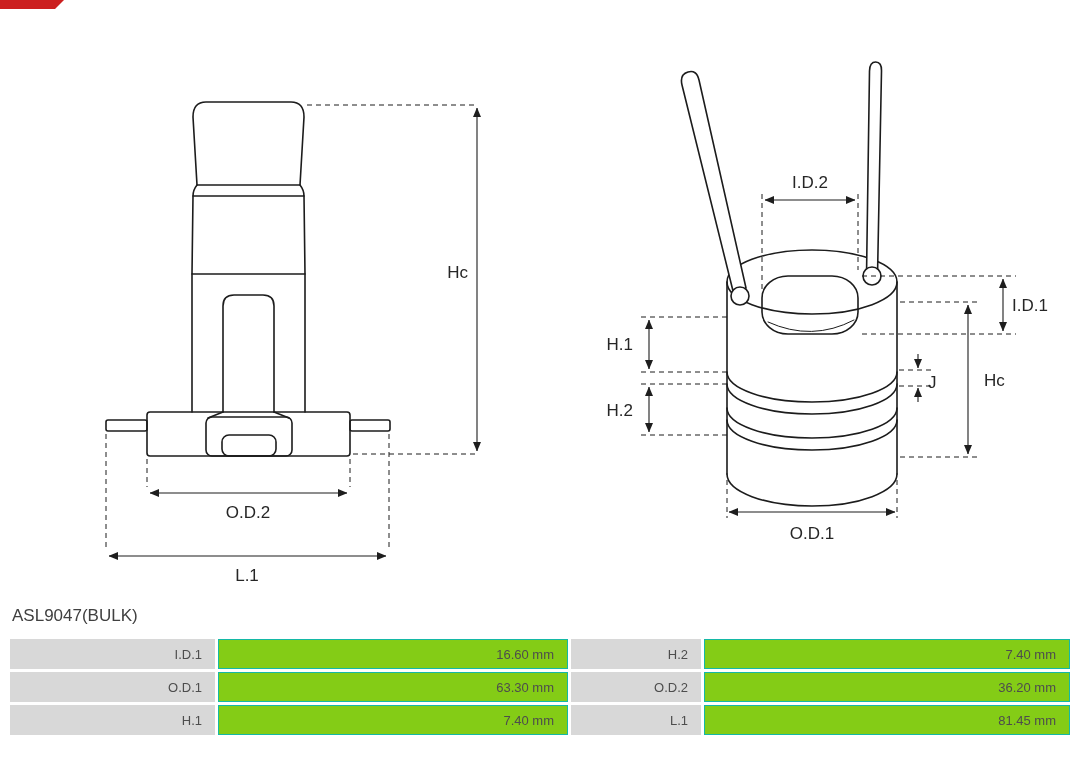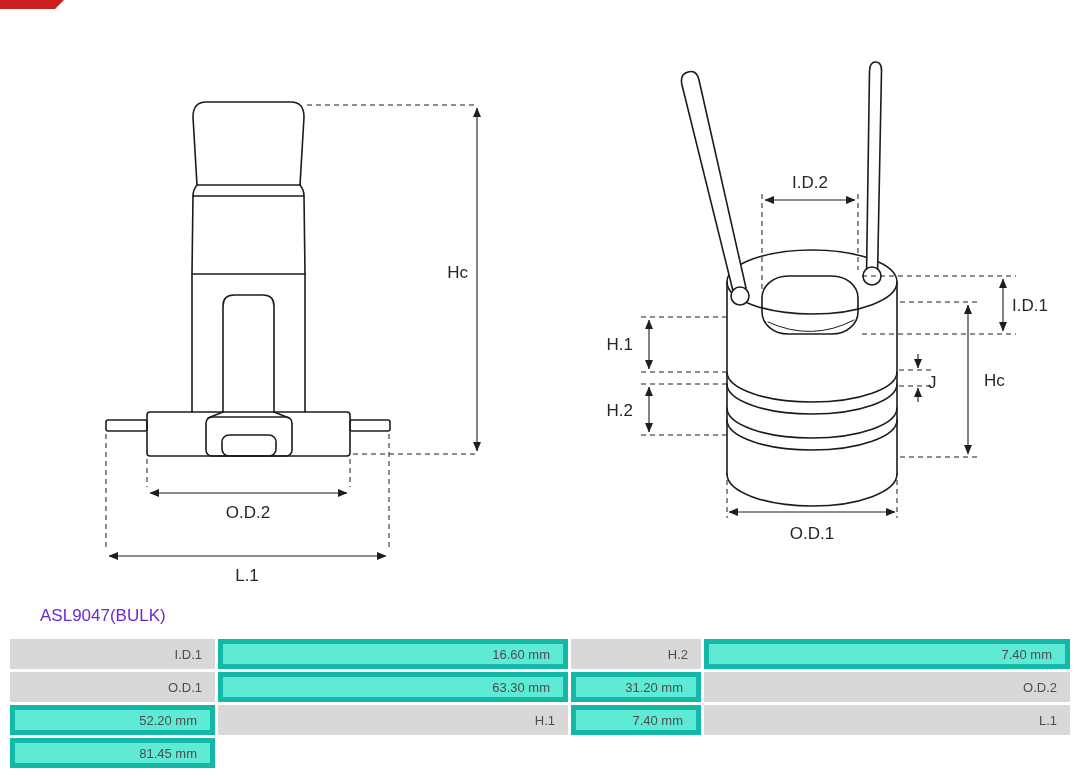--- a/index.html
+++ b/index.html
@@ -15,28 +15,28 @@
   
   .outline * { fill:none; stroke:#1c1c1c; stroke-width:1.6;
                stroke-linejoin:round; stroke-linecap:round; }
   .outline .wire { fill:#ffffff; }
   .outline .thin { stroke-width:1; }
   .dash path { fill:none; stroke:#1c1c1c; stroke-width:1; stroke-dasharray:5 4; }
   .dim line { stroke:#1c1c1c; stroke-width:1.1; }
   .dimtext { font-family:"Liberation Sans", sans-serif; font-size:17px; fill:#262626; }
 
   .part-number { position:absolute; top:606px; left:12px;
-                 font-size:17px; font-weight:400; color:#6d28d9;margin-left:28px; }
+                 font-size:17px; font-weight:400; color:#404040; }
 
   .spec { position:absolute; left:10px; top:639px; width:1060px; }
   .spec-grid { display:grid; grid-template-columns:205px 350px 130px 1fr; gap:3px; }
   .cell { height:30px; display:flex; align-items:center; justify-content:flex-end;
           font-size:13px; color:#4d4d4d; padding:0 13px; }
   .cell.label { background:#d8d8d8; }
-  .cell.value { background:#5eead4; border:5px solid #14b8a6; }
+  .cell.value { background:#84cc16; border:1px solid #14b8a6; }
 </style>
 </head>
 <body>
 
 <div class="logo-mark"></div>
 
 <svg class="drawing" viewBox="0 0 1080 600" width="1080" height="600" xmlns="http://www.w3.org/2000/svg">
   <defs>
     <marker id="arr" viewBox="0 0 10 10" refX="9.5" refY="5" markerWidth="9" markerHeight="9" orient="auto-start-reverse">
       <path d="M0,0.8 L10,5 L0,9.2 Z" fill="#1e1e1e"></path>
@@ -130,23 +130,22 @@
 <section class="spec">
   <div class="spec-grid">
 
     <div class="cell label">I.D.1</div>
     <div class="cell value">16.60 mm</div>
     <div class="cell label">H.2</div>
     <div class="cell value">7.40 mm</div>
 
     <div class="cell label">O.D.1</div>
     <div class="cell value">63.30 mm</div>
-    <div class="cell value">31.20 mm</div>
 
     <div class="cell label">O.D.2</div>
-    <div class="cell value">52.20 mm</div>
+    <div class="cell value">36.20 mm</div>
 
     <div class="cell label">H.1</div>
     <div class="cell value">7.40 mm</div>
     <div class="cell label">L.1</div>
     <div class="cell value">81.45 mm</div>
   </div>
 </section>
 
 </body></html>

